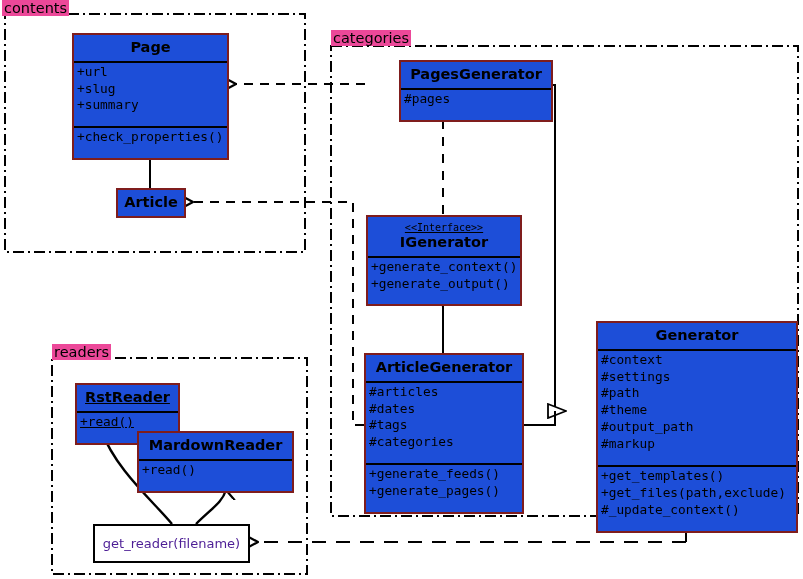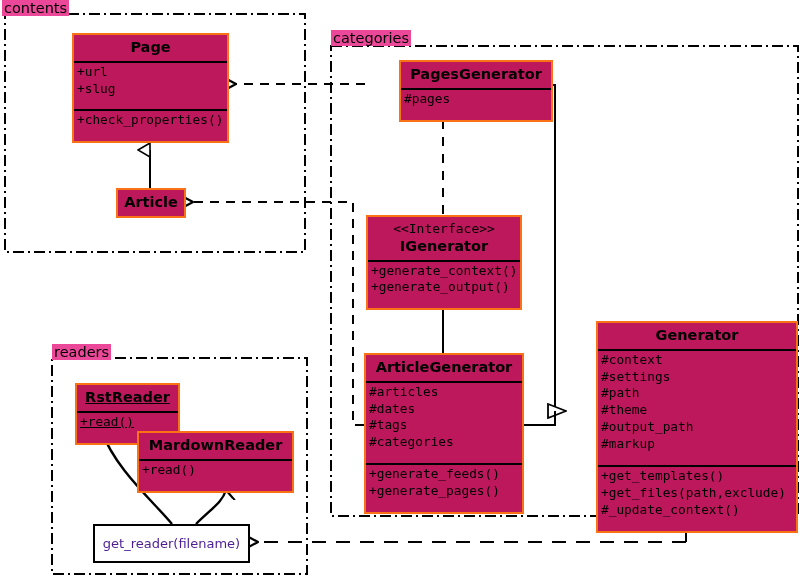--- a/index.html
+++ b/index.html
@@ -19,38 +19,39 @@
     position: absolute;
     left: 0;
     top: 0;
     width: 803px;
     height: 579px;
   }
   
   .uml-box {
     position: absolute;
     box-sizing: border-box;
-    border: 2px solid #f97316;
-    background: #be185d;
+    border: 2px solid #7f1d1d;
+    background: #1d4ed8;
   }
   .uml-name {
     font-weight: bold;
     font-size: 14.5px;
     text-align: center;
     padding: 4px 4px 5px 4px;
     line-height: 1.15;
     color: #000;
     font-family: "DejaVu Sans", sans-serif;
   }
   .uml-stereotype {
     display: block;
     font-weight: normal;
-    font-size: 13px;
+    font-size: 10px;
     font-family: "DejaVu Sans Mono", monospace;
     line-height: 1.3;
+    text-decoration: underline;
   }
   .uml-sep {
     border-top: 2px solid #000;
   }
   .uml-compartment {
     padding: 1px 2px 12px 3px;
   }
   .uml-member {
     font-family: "DejaVu Sans Mono", monospace;
     font-size: 12.8px;
@@ -135,20 +136,21 @@
 
   <div class="pkg-label" style="left:2px; top:0px;">contents</div>
   <div class="pkg-label" style="left:331px; top:30px;">categories</div>
   <div class="pkg-label" style="left:52px; top:344px;">readers</div>
 
   <div class="uml-box" style="left:72px; top:33px; width:157px;">
     <div class="uml-name">Page</div>
     <div class="uml-sep uml-compartment">
       <div class="uml-member">+url</div>
       <div class="uml-member">+slug</div>
+      <div class="uml-member">+summary</div>
     </div>
     <div class="uml-sep uml-compartment">
       <div class="uml-member">+check_properties()</div>
     </div>
   </div>
 
   <div class="uml-box" style="left:116px; top:188px; width:70px;">
     <div class="uml-name">Article</div>
   </div>
 

